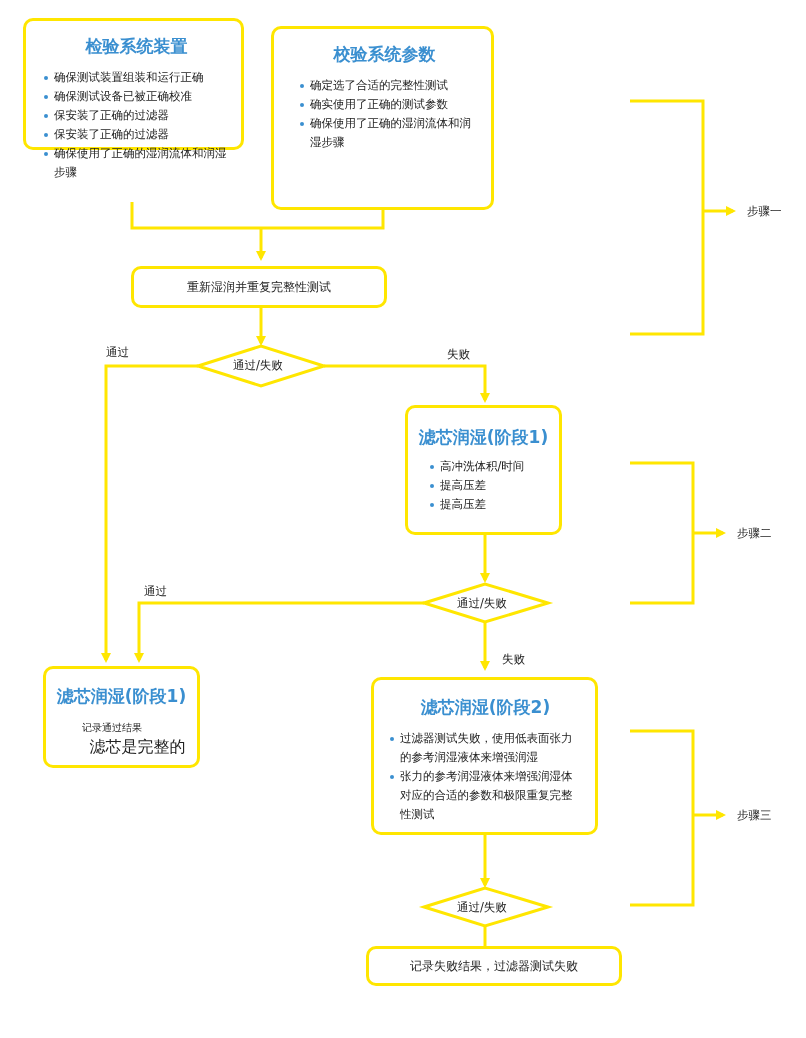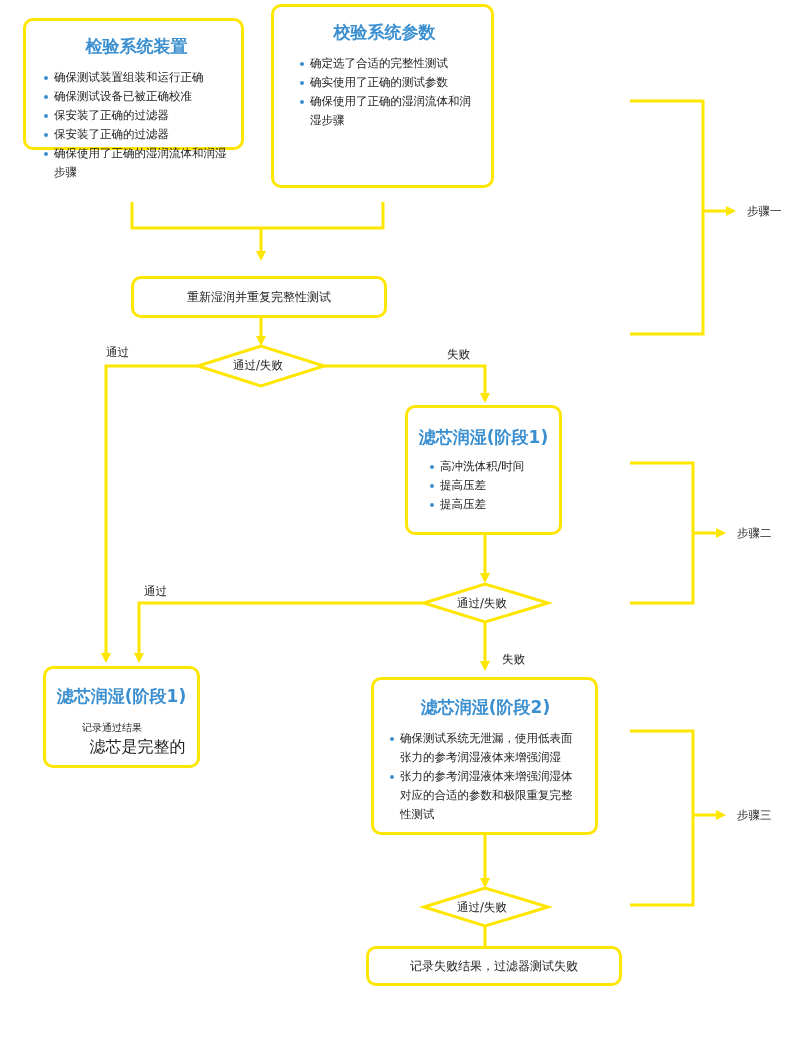--- a/index.html
+++ b/index.html
@@ -58,30 +58,30 @@
   <div class="title" style="margin-bottom:10px;">检验系统装置</div>
   <ul class="bl">
     <li>确保测试装置组装和运行正确</li>
     <li>确保测试设备已被正确校准</li>
     <li>保安装了正确的过滤器</li>
     <li>保安装了正确的过滤器</li>
     <li>确保使用了正确的湿润流体和润湿步骤</li>
   </ul>
 </div>
 
-<div class="box" style="left:271px;top:4px;width:223px;height:184px;padding:14px 20px 0 24px;">
+<div class="box" style="left:271px;top:26px;width:223px;height:184px;padding:14px 20px 0 24px;">
   <div class="title" style="margin-bottom:10px;">校验系统参数</div>
   <ul class="bl">
     <li>确定选了合适的完整性测试</li>
     <li>确实使用了正确的测试参数</li>
     <li>确保使用了正确的湿润流体和润湿步骤</li>
   </ul>
 </div>
 
-<div class="box center-text" style="left:131px;top:276px;width:256px;height:42px;">
+<div class="box center-text" style="left:131px;top:266px;width:256px;height:42px;">
   <span>重新湿润并重复完整性测试</span>
 </div>
 
 <div class="label" style="left:233px;top:358px;">通过/失败</div>
 <div class="label" style="left:106px;top:345px;">通过</div>
 <div class="label" style="left:447px;top:347px;">失败</div>
 
 <div class="box" style="left:405px;top:405px;width:157px;height:130px;padding:18px 6px 0 20px;">
   <div class="title" style="margin:0 0 8px -14px;">滤芯润湿(阶段1)</div>
   <ul class="bl">
@@ -97,21 +97,21 @@
 
 <div class="box" style="left:43px;top:666px;width:157px;height:102px;padding:16px 4px 0 4px;">
   <div class="title" style="margin-bottom:10px;">滤芯润湿(阶段1)</div>
   <div style="font-size:10px;line-height:19px;padding-left:32px;">记录通过结果</div>
   <div style="font-size:16px;line-height:19px;padding-left:32px;text-align:center;">滤芯是完整的</div>
 </div>
 
 <div class="box" style="left:371px;top:677px;width:227px;height:158px;padding:16px 12px 8px 14px;">
   <div class="title" style="margin-bottom:10px;">滤芯润湿(阶段2)</div>
   <ul class="bl">
-    <li>确保测试系统无泄漏，使用低表面张力的参考润湿液体来增强润湿</li>
+    <li>过滤器测试失败，使用低表面张力的参考润湿液体来增强润湿</li>
     <li>张力的参考润湿液体来增强润湿体对应的合适的参数和极限重复完整性测试</li>
   </ul>
 </div>
 
 <div class="label" style="left:457px;top:900px;">通过/失败</div>
 <div class="label" style="left:502px;top:952px;">失败</div>
 
 <div class="box center-text" style="left:366px;top:946px;width:256px;height:40px;">
   <span>记录失败结果，过滤器测试失败</span>
 </div>

